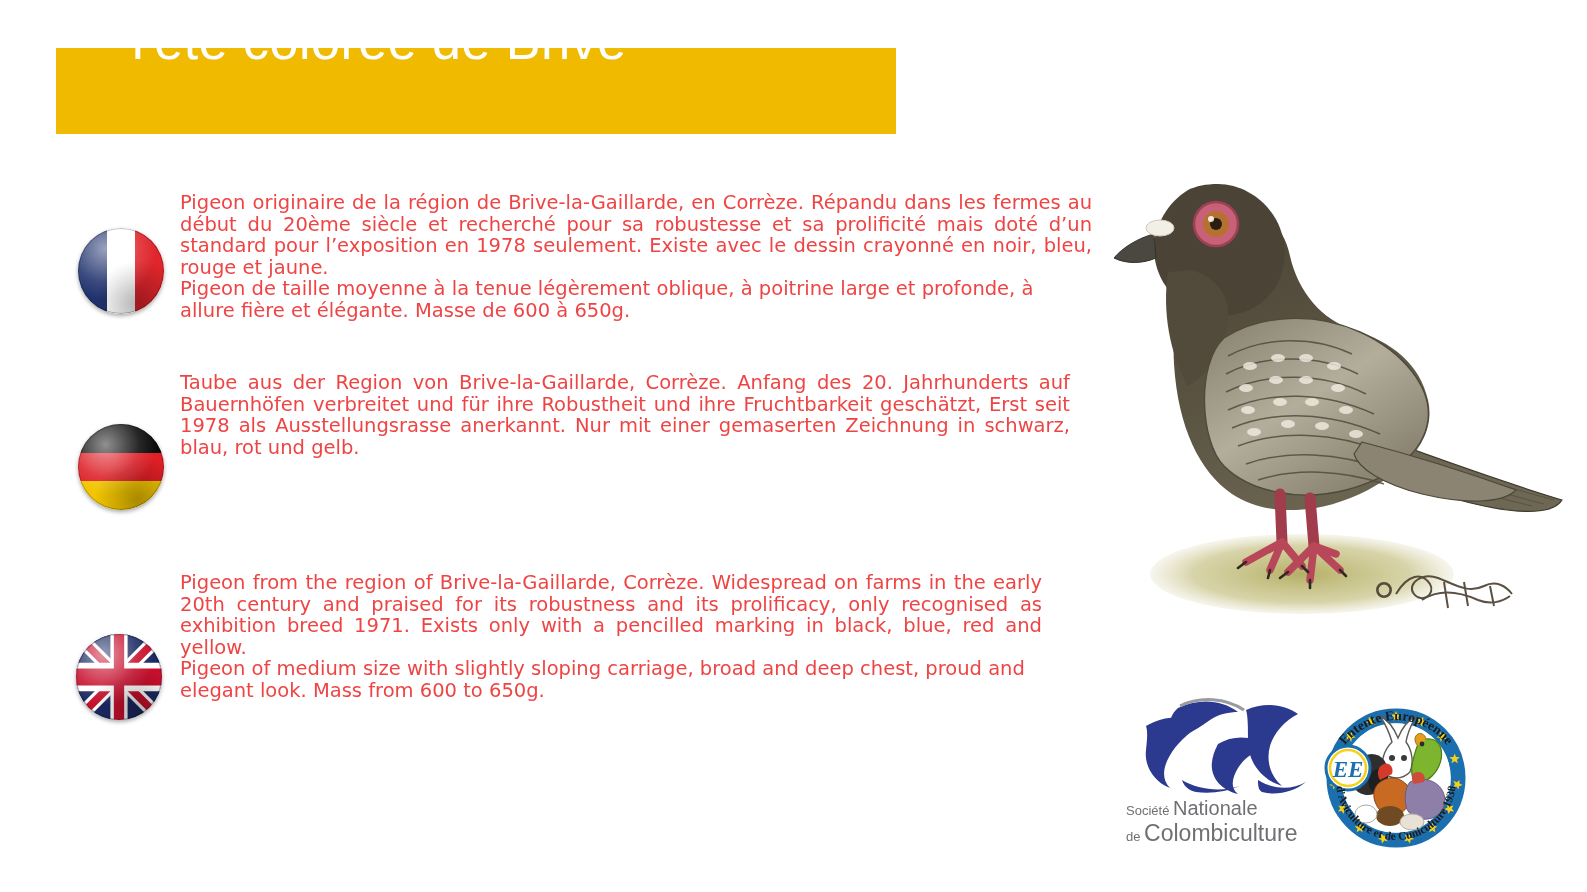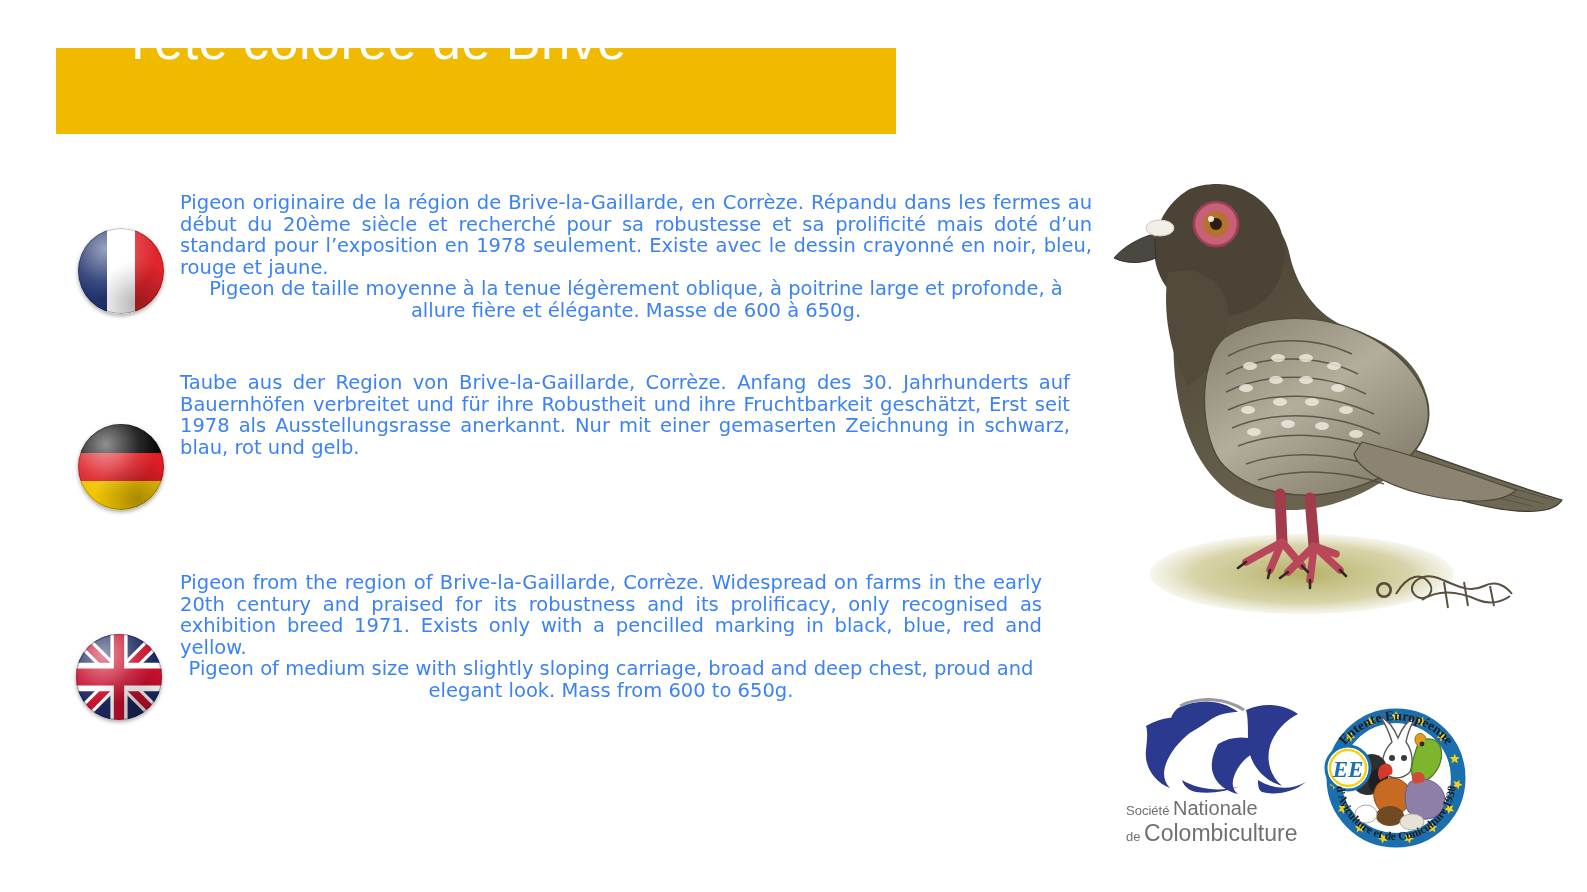--- a/index.html
+++ b/index.html
@@ -24,24 +24,24 @@
   }
 
   
   .rosette{position:absolute;left:894px;top:36px;width:130px;height:160px;}
 
   
   .lang-block{position:absolute;left:180px;width:912px;}
   .lang-block p{
     margin:0;
     font-family:"DejaVu Sans","Liberation Sans",sans-serif;
-    font-size:19.5px;line-height:21.5px;color:#3b82f6;
+    font-size:19.5px;line-height:21.5px;color:#ef4444;
     text-align:justify;text-justify:inter-word;
   }
-  .lang-block p.last{text-align:center;}
+  .lang-block p.last{text-align:left;}
   #block-fr{top:192px;}
   #block-de{top:372px;width:890px;}
   #block-en{top:572px;width:862px;}
 
   
   .flag{
     position:absolute;width:86px;height:86px;border-radius:50%;
     overflow:hidden;box-shadow:0 2px 4px rgba(0,0,0,.35);
   }
   .flag .bands{position:absolute;inset:0;}
@@ -101,21 +101,21 @@
     <p class="last">Pigeon de taille moyenne à la tenue légèrement oblique, à poitrine large et profonde, à allure fière et élégante. Masse de 600 à 650g.</p>
   </div>
 
   <div class="flag" id="flag-de">
     <div class="bands"></div>
     <div class="gloss"></div>
     <div class="rim"></div>
   </div>
 
   <div class="lang-block" id="block-de">
-    <p>Taube aus der Region von Brive-la-Gaillarde, Corrèze. Anfang des 30. Jahrhunderts auf Bauernhöfen verbreitet und für ihre Robustheit und ihre Fruchtbarkeit geschätzt, Erst seit 1978 als Ausstellungsrasse anerkannt. Nur mit einer gemaserten Zeichnung in schwarz, blau, rot und gelb.</p>
+    <p>Taube aus der Region von Brive-la-Gaillarde, Corrèze. Anfang des 20. Jahrhunderts auf Bauernhöfen verbreitet und für ihre Robustheit und ihre Fruchtbarkeit geschätzt, Erst seit 1978 als Ausstellungsrasse anerkannt. Nur mit einer gemaserten Zeichnung in schwarz, blau, rot und gelb.</p>
   </div>
 
   <div class="flag" id="flag-uk">
     <div class="bands">
       <svg width="86" height="86" viewBox="0 0 60 36" preserveAspectRatio="none">
         <rect width="60" height="36" fill="#1d2a63"></rect>
         <path d="M0,0 L60,36 M60,0 L0,36" stroke="#ffffff" stroke-width="7.2"></path>
         <path d="M0,0 L60,36" stroke="#c8102e" stroke-width="4" clip-path="inset(0 0 0 50%)"></path>
         <path d="M0,0 L60,36" stroke="#c8102e" stroke-width="4" clip-path="inset(0 50% 0 0)"></path>
         <path d="M60,0 L0,36" stroke="#c8102e" stroke-width="4" clip-path="inset(0 0 0 50%)"></path>

